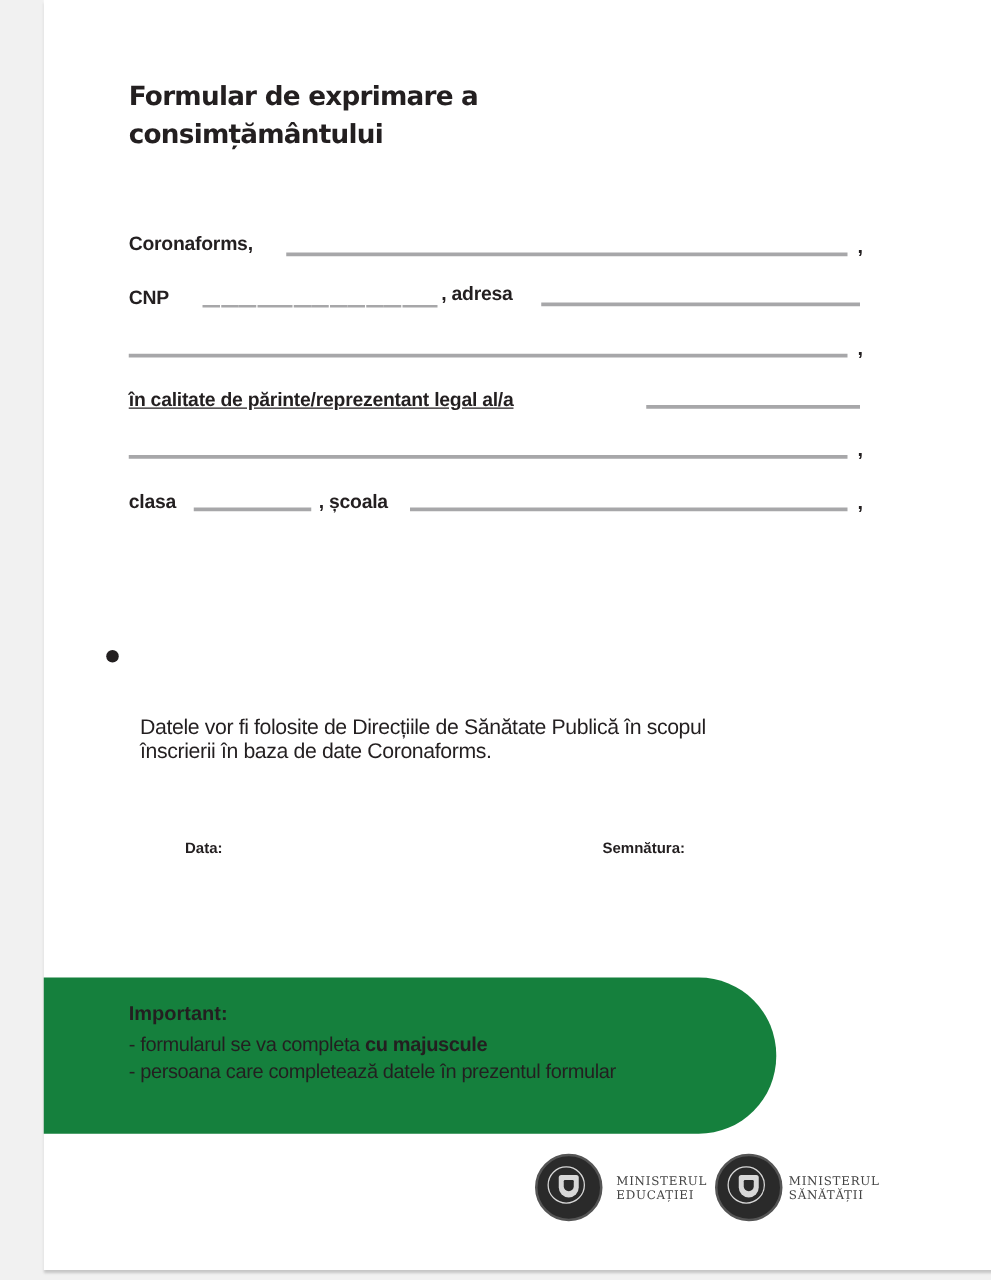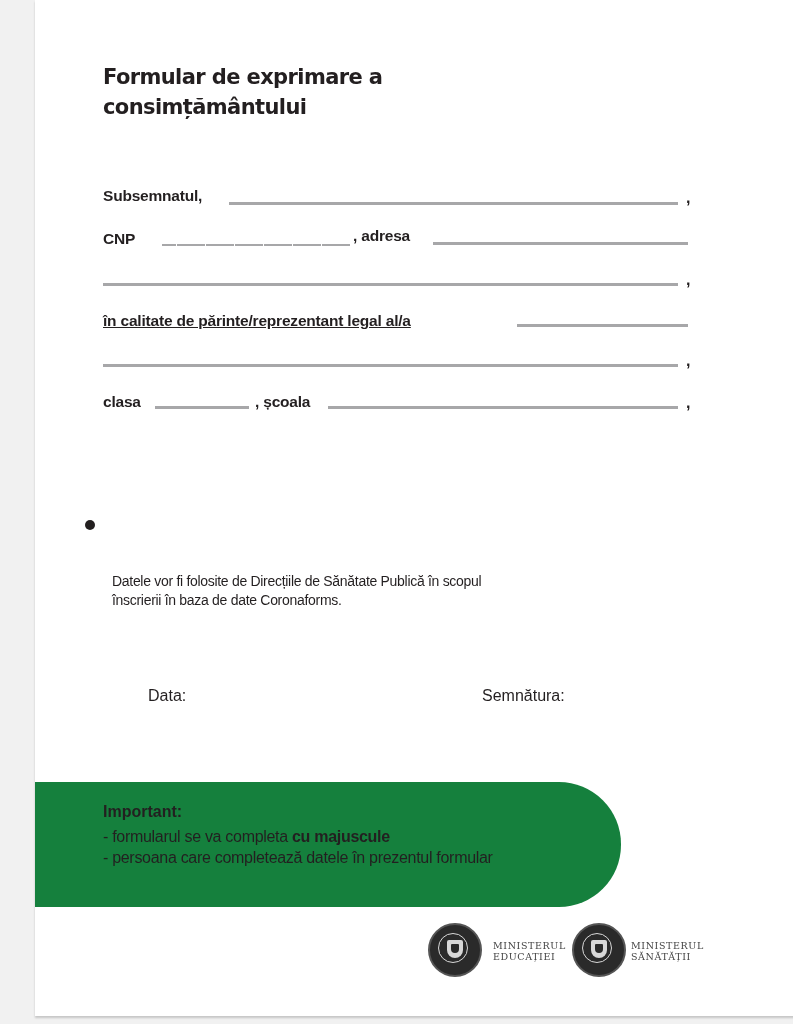--- a/index.html
+++ b/index.html
@@ -28,23 +28,23 @@
   }
   .bullet-dot {
     position:absolute; left:85px; top:520px; width:10px; height:10px; border-radius:50%; background:#231f20;
   }
   .bullet-text {
     position:absolute; left:112px; top:515px; width:600px; margin:0;
     font-size:16.2px; line-height:19px; letter-spacing:-0.3px;
   }
   .info-text {
     position:absolute; left:112px; top:572px; width:600px; margin:0;
-    font-size:14px; line-height:19px; letter-spacing:-0.3px;
+    font-size:17px; line-height:19px; letter-spacing:-0.3px;
   }
-  .sig { position:absolute; top:687px; font-weight:normal; font-size:16px; }
+  .sig { position:absolute; top:671px; font-weight:bold; font-size:12px; }
   .important {
     position:absolute; left:0; top:782px; width:586px; height:125px; background:#15803d;
     border-top-right-radius:62px; border-bottom-right-radius:62px;
   }
   .imp-title { position:absolute; left:68px; top:21px; font-weight:bold; font-size:16px; color:#231f20; }
   .imp-line { position:absolute; left:68px; font-size:16px; letter-spacing:-0.3px; color:#231f20; white-space:nowrap; }
   .imp-line b { font-weight:bold; }
   .emblem {
     position:absolute; width:50px; height:50px; border-radius:50%; background:#2a2a2a;
     border:2px solid #555;
@@ -70,21 +70,21 @@
 <body>
 
 <div class="page">
 
   <h1 class="title">
     <div>Formular de exprimare a</div>
     <div>consimțământului</div>
   </h1>
 
   <div class="row" style="top:187px;width:600px;">
-    <span style="left:0;top:0;">Subsemnatul,</span>
+    <span style="left:0;top:0;">Coronaforms,</span>
     <div class="fill" style="left:126px;top:15px;width:449px;"></div>
     <span class="comma" style="left:583px;top:2px;">,</span>
   </div>
 
   <div class="row" style="top:227px;width:600px;">
     <span style="left:0;top:3px;">CNP</span>
     <div id="cnp-field" style="position:absolute;left:59px;top:17px;width:188px;height:4px;">
         <div class="dash" style="left: 0px; top: 0px;"></div>
         <div class="dash" style="left: 14.5px; top: 0px;"></div>
         <div class="dash" style="left: 29px; top: 0px;"></div>

